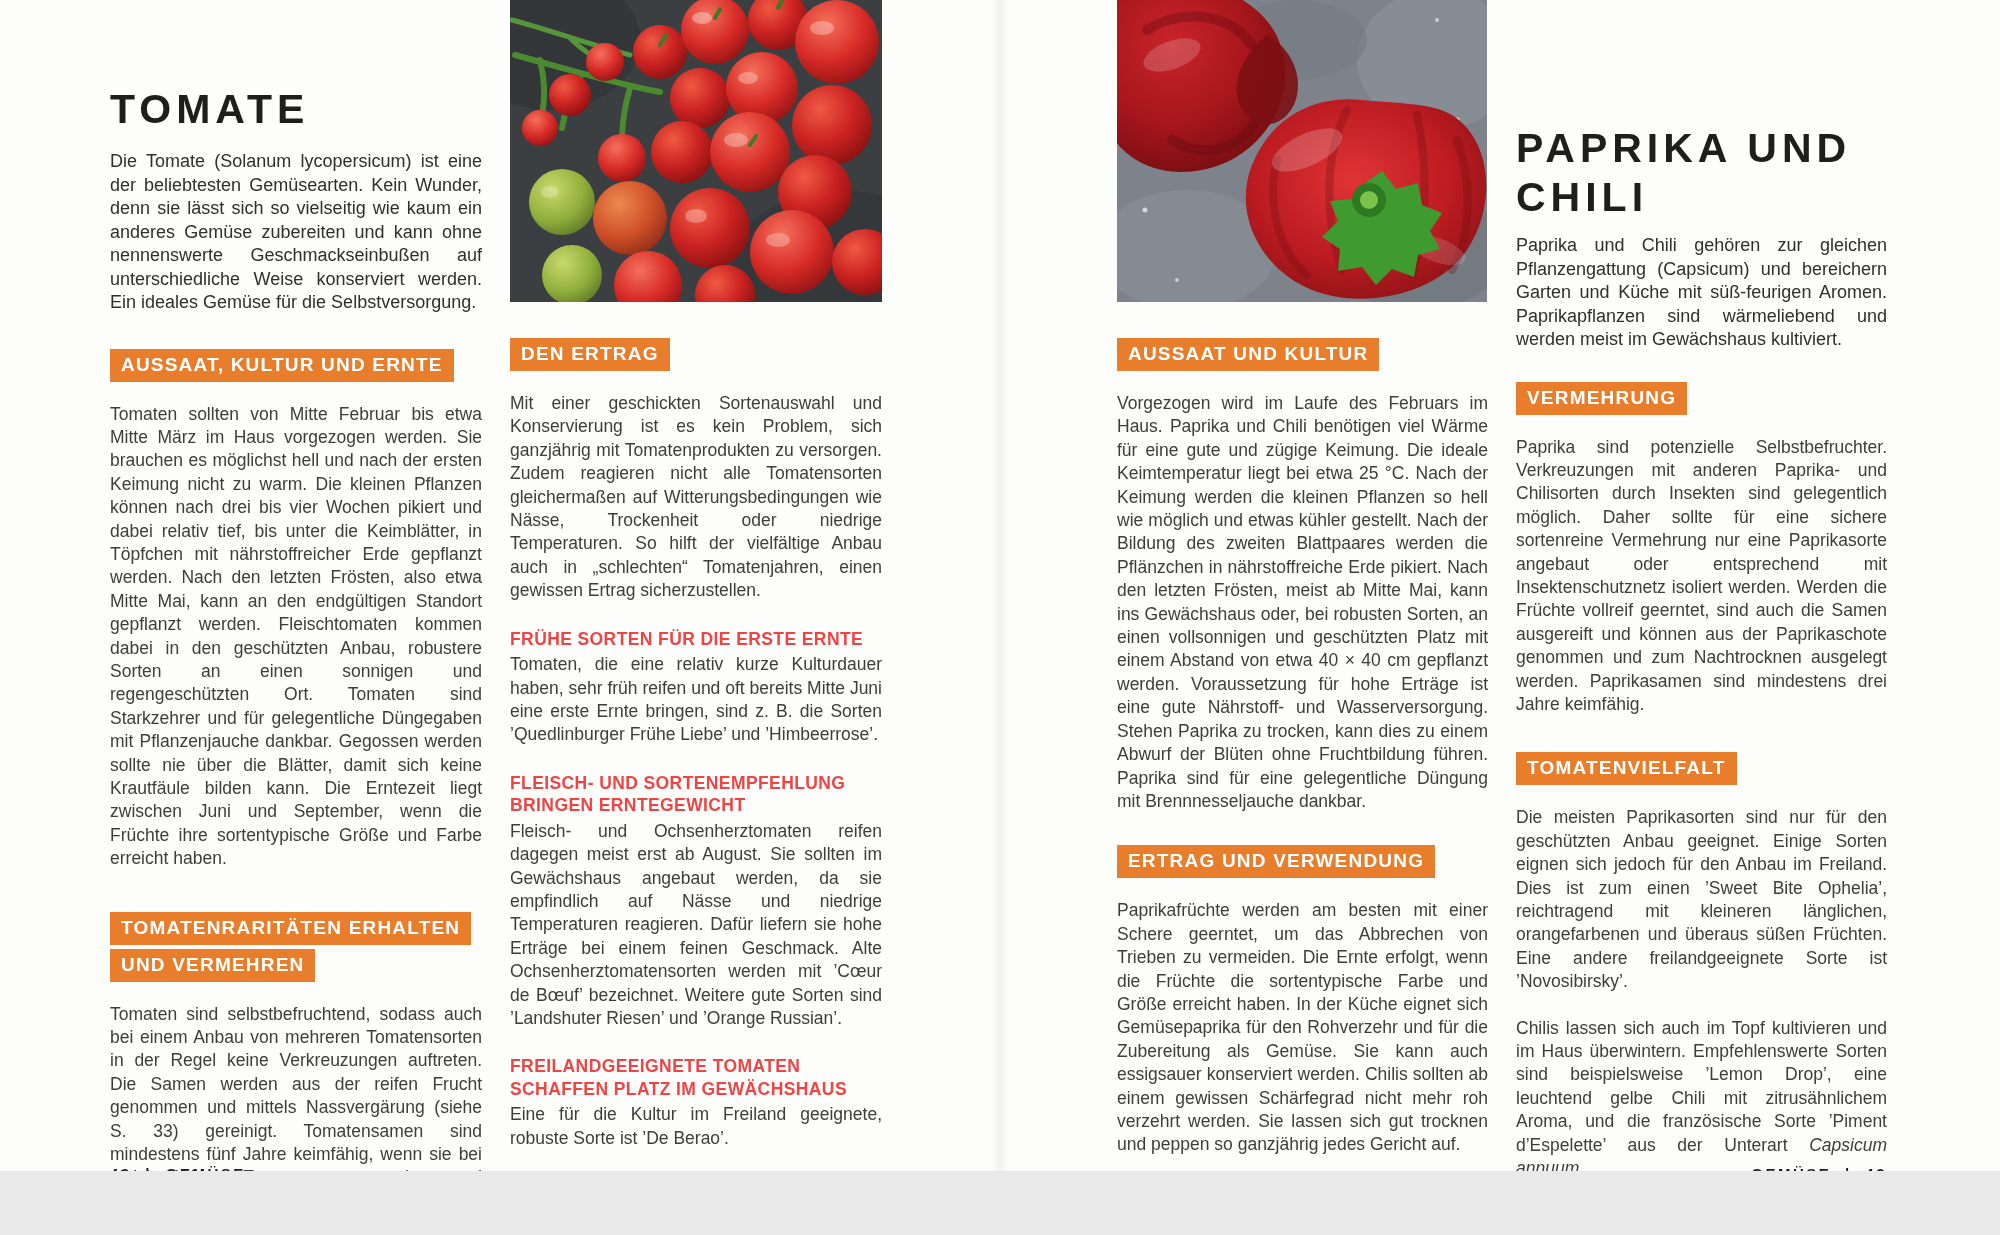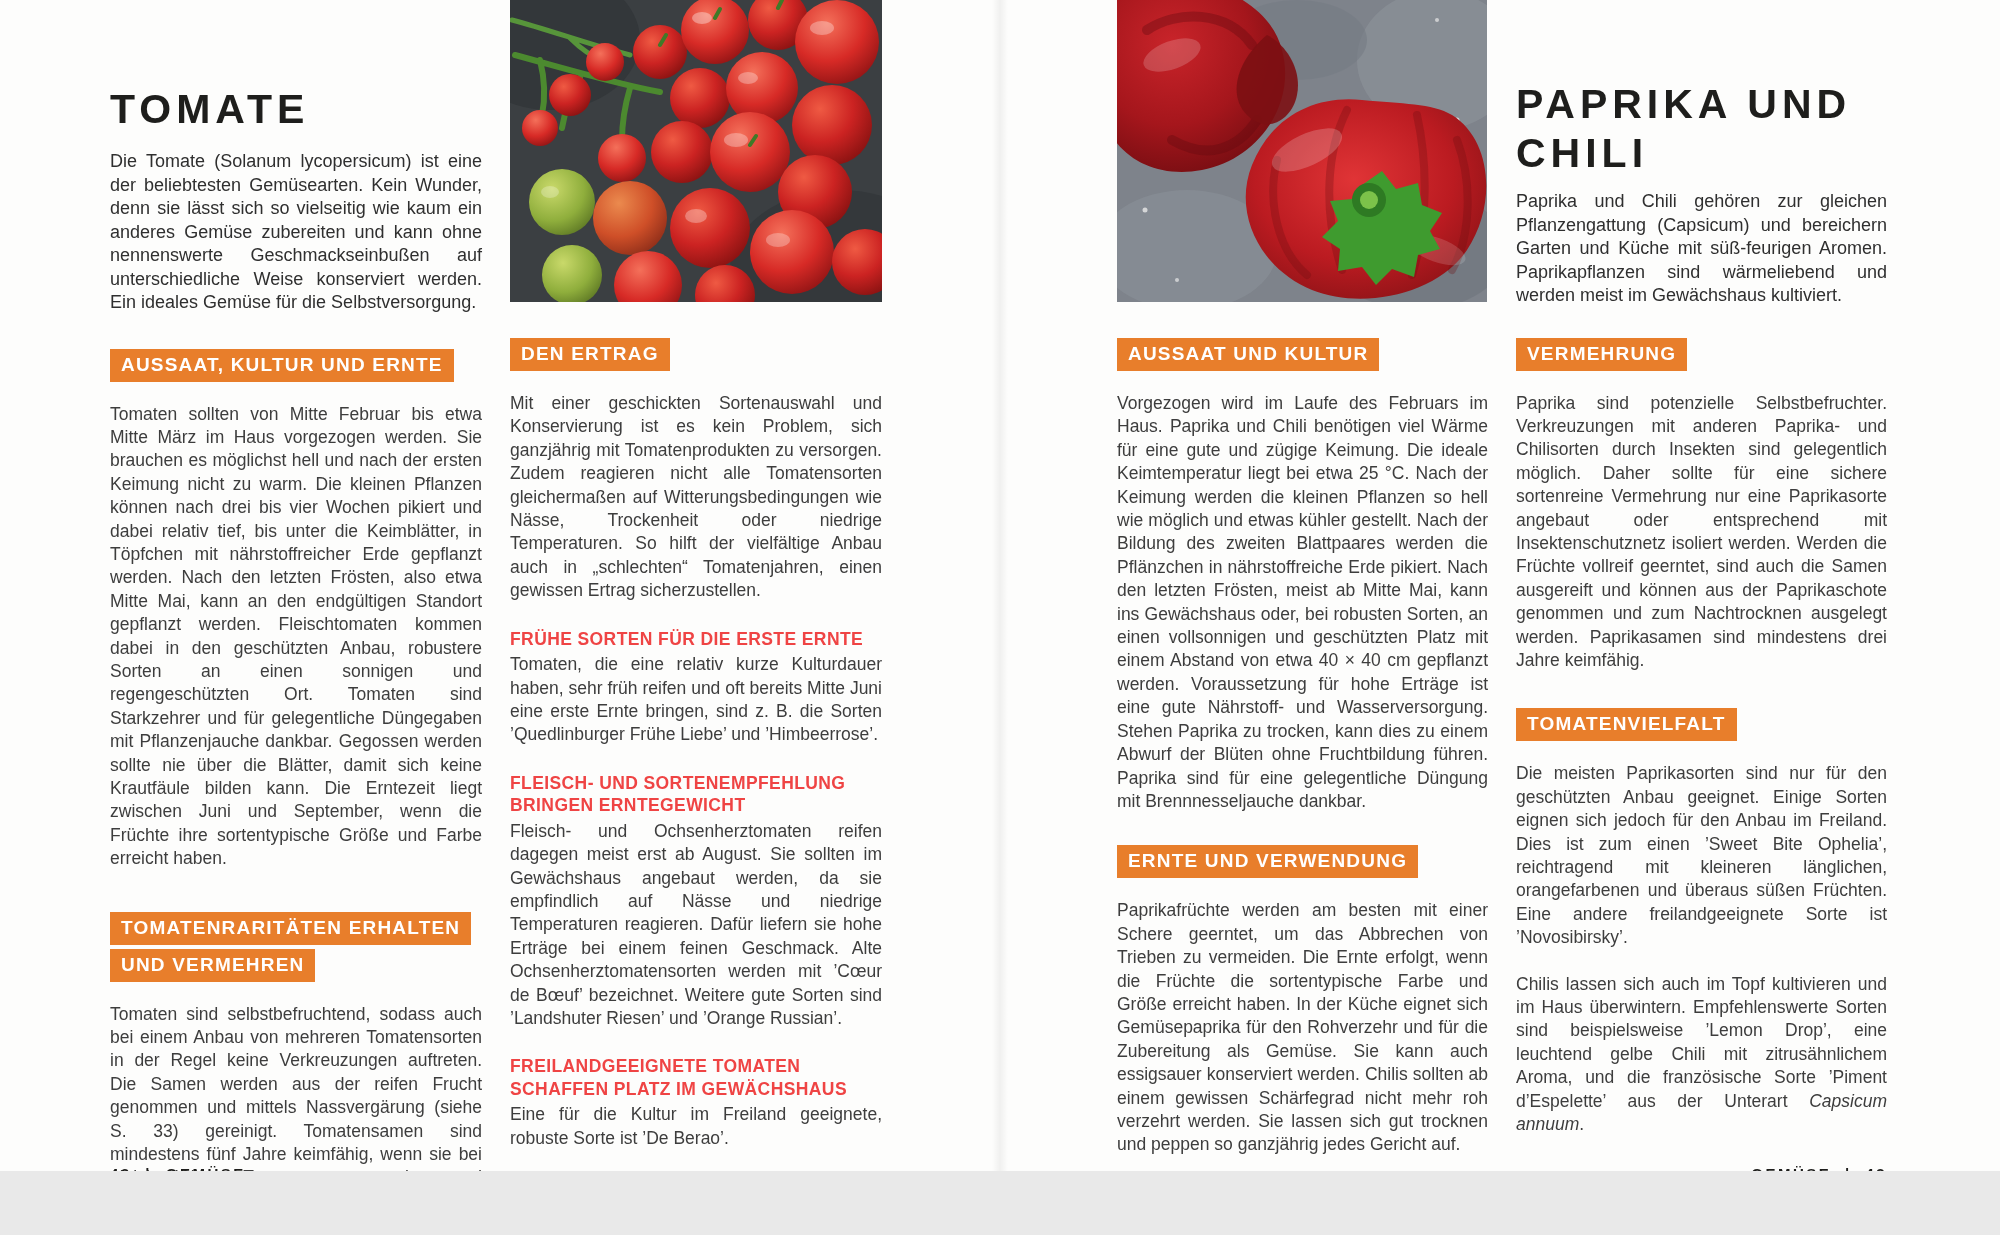--- a/index.html
+++ b/index.html
@@ -213,27 +213,27 @@
     <p class="body">Eine für die Kultur im Freiland geeignete, robuste Sorte ist ’De Berao’.</p>
   </div>
 
   <div class="col col3">
     <div class="chip-group">
       <span class="chip">AUSSAAT UND KULTUR</span>
     </div>
     <p class="body">Vorgezogen wird im Laufe des Februars im Haus. Paprika und Chili benötigen viel Wärme für eine gute und zügige Keimung. Die ideale Keimtemperatur liegt bei etwa 25 °C. Nach der Keimung werden die kleinen Pflanzen so hell wie möglich und etwas kühler gestellt. Nach der Bildung des zweiten Blattpaares werden die Pflänzchen in nährstoffreiche Erde pikiert. Nach den letzten Frösten, meist ab Mitte Mai, kann ins Gewächshaus oder, bei robusten Sorten, an einen vollsonnigen und geschützten Platz mit einem Abstand von etwa 40 × 40 cm gepflanzt werden. Voraussetzung für hohe Erträge ist eine gute Nährstoff- und Wasserversorgung. Stehen Paprika zu trocken, kann dies zu einem Abwurf der Blüten ohne Fruchtbildung führen. Paprika sind für eine gelegentliche Düngung mit Brennnesseljauche dankbar.</p>
 
     <div class="chip-group" style="margin-top:32px;">
-      <span class="chip">ERNTE UND VERWENDUNG</span>
+      <span class="chip">ERTRAG UND VERWENDUNG</span>
     </div>
     <p class="body">Paprikafrüchte werden am besten mit einer Schere geerntet, um das Abbrechen von Trieben zu vermeiden. Die Ernte erfolgt, wenn die Früchte die sortentypische Farbe und Größe erreicht haben. In der Küche eignet sich Gemüsepaprika für den Rohverzehr und für die Zubereitung als Gemüse. Sie kann auch essigsauer konserviert werden. Chilis sollten ab einem gewissen Schärfegrad nicht mehr roh verzehrt werden. Sie lassen sich gut trocknen und peppen so ganzjährig jedes Gericht auf.</p>
   </div>
 
   <div class="col col4">
-    <h1 class="page-title" style="margin-bottom:12px;">
+    <h1 class="page-title" style="margin-bottom:12px;margin-top:44px;">
       <span style="display:block;">PAPRIKA UND</span>
       <span style="display:block;">CHILI</span>
     </h1>
     <p class="intro">Paprika und Chili gehören zur gleichen Pflanzengattung (Capsicum) und bereichern Garten und Küche mit süß-feurigen Aromen. Paprikapflanzen sind wärmeliebend und werden meist im Gewächshaus kultiviert.</p>
 
     <div class="chip-group" style="margin-top:30px;">
       <span class="chip">VERMEHRUNG</span>
     </div>
     <p class="body">Paprika sind potenzielle Selbstbefruchter. Verkreuzungen mit anderen Paprika- und Chilisorten durch Insekten sind gelegentlich möglich. Daher sollte für eine sichere sortenreine Vermehrung nur eine Paprikasorte angebaut oder entsprechend mit Insektenschutznetz isoliert werden. Werden die Früchte vollreif geerntet, sind auch die Samen ausgereift und können aus der Paprikaschote genommen und zum Nachtrocknen ausgelegt werden. Paprikasamen sind mindestens drei Jahre keimfähig.</p>
 

